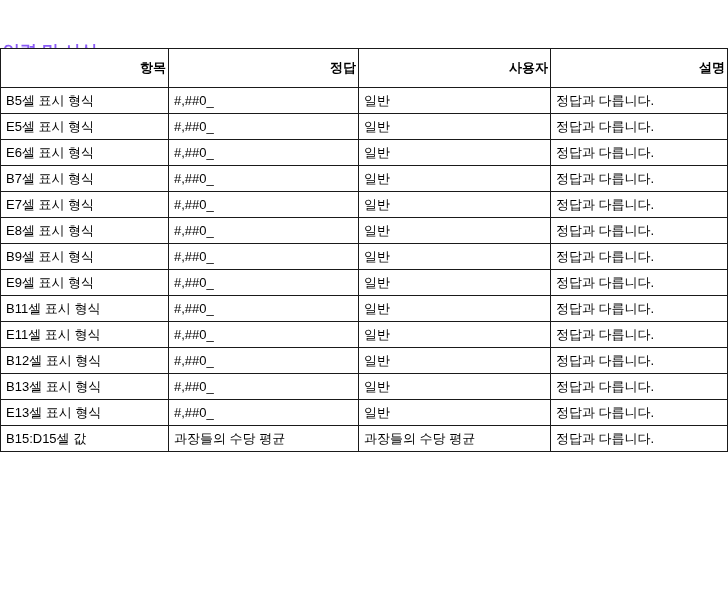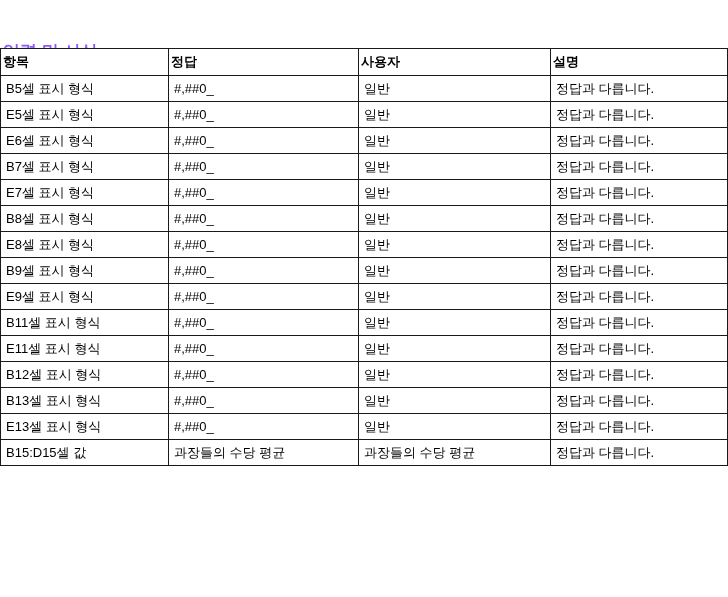--- a/index.html
+++ b/index.html
@@ -29,23 +29,23 @@
     font-size: 13px;
   }
   table.report-table th,
   table.report-table td {
     border: 1px solid #1a1a1a;
     overflow: hidden;
     white-space: nowrap;
     vertical-align: middle;
   }
   table.report-table th {
-    height: 27px;
+    height: 39px;
     font-weight: bold;
-    text-align: left;
+    text-align: right;
     background: #ffffff;
     padding: 0 2px;
   }
   table.report-table td {
     height: 26px;
     font-weight: normal;
     text-align: left;
     padding: 0 4px 0 5px;
   }
 </style>
@@ -96,26 +96,20 @@
           <td>일반</td>
           <td>정답과 다릅니다.</td>
         </tr>
         <tr>
           <td>E7셀 표시 형식</td>
           <td>#,##0_</td>
           <td>일반</td>
           <td>정답과 다릅니다.</td>
         </tr>
         <tr>
-          <td>B8셀 표시 형식</td>
-          <td>#,##0_</td>
-          <td>일반</td>
-          <td>정답과 다릅니다.</td>
-        </tr>
-        <tr>
           <td>E8셀 표시 형식</td>
           <td>#,##0_</td>
           <td>일반</td>
           <td>정답과 다릅니다.</td>
         </tr>
         <tr>
           <td>B9셀 표시 형식</td>
           <td>#,##0_</td>
           <td>일반</td>
           <td>정답과 다릅니다.</td>

